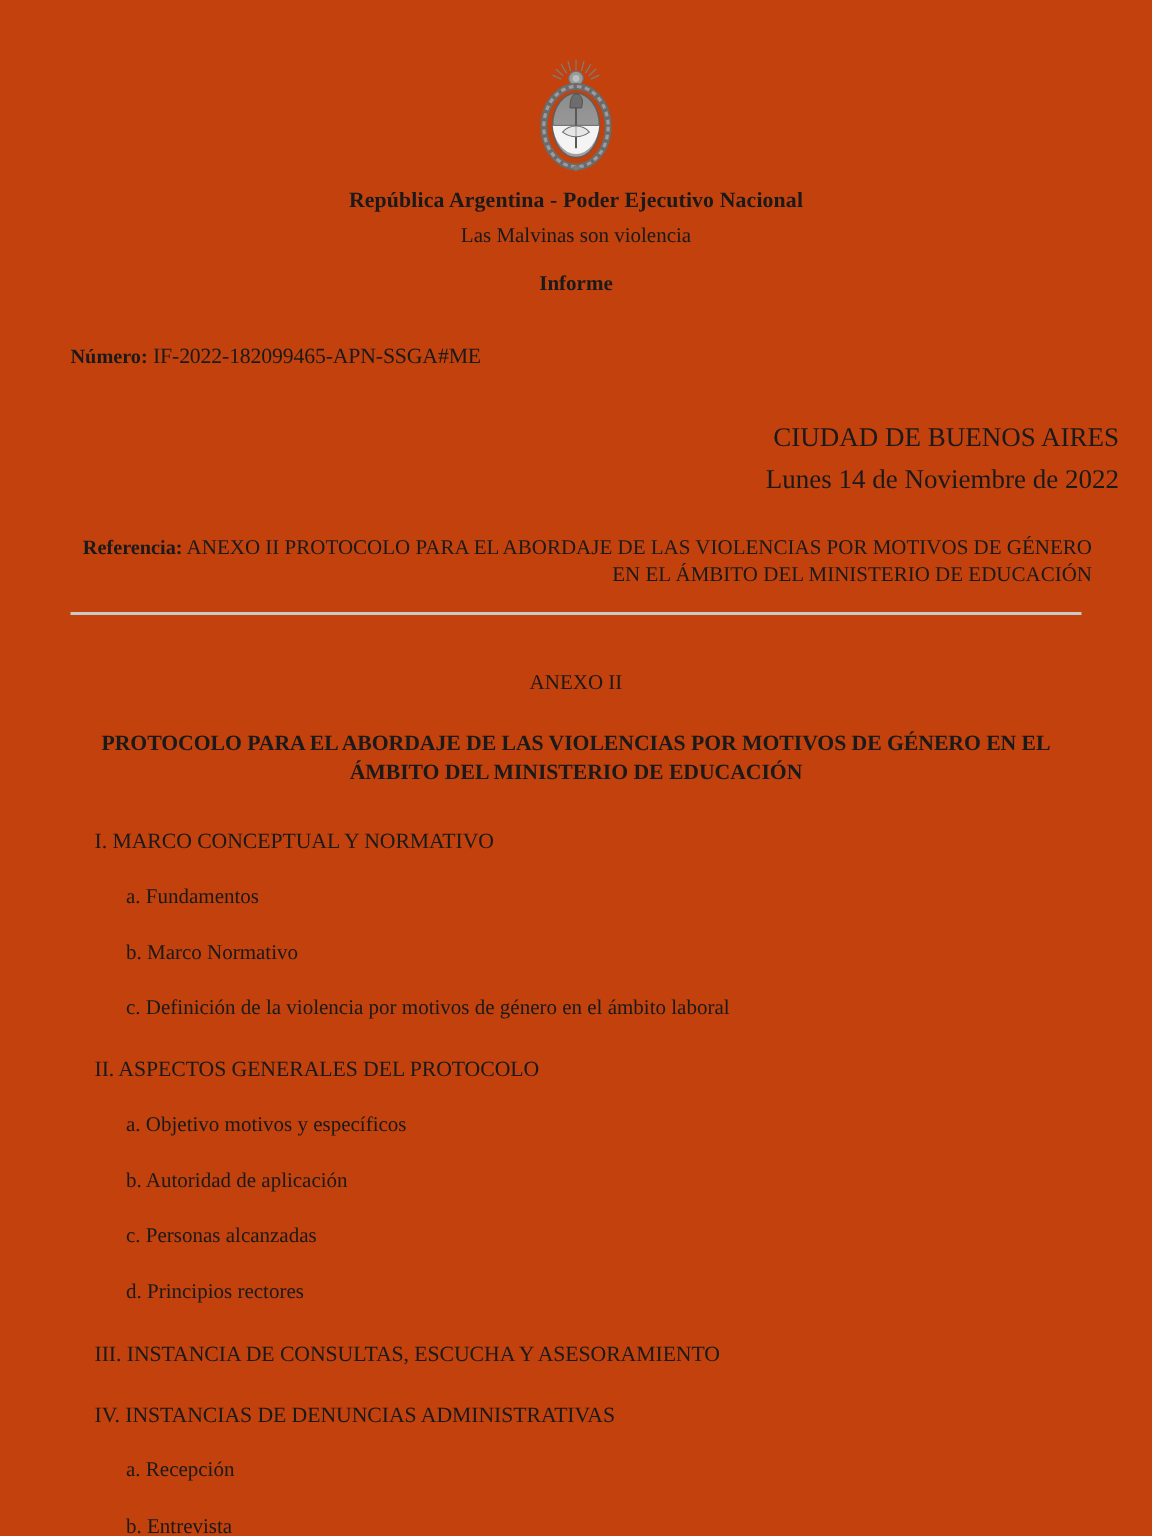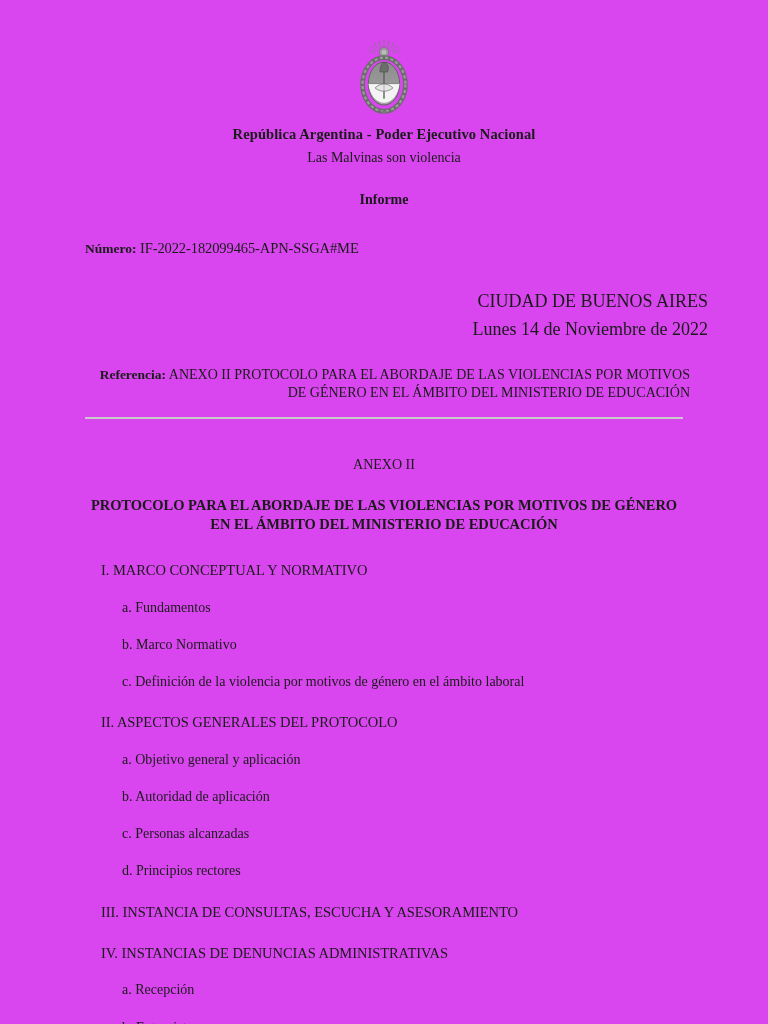--- a/index.html
+++ b/index.html
@@ -13,22 +13,22 @@
     height: 1024px;
     font-family: "Liberation Serif", "DejaVu Serif", serif;
     color: #1a1a1a;
     -webkit-font-smoothing: antialiased;
   }
   .page {
     position: relative;
     width: 768px;
     height: 1024px;
     box-sizing: border-box;
-    padding: 0 58px;
-    background: #d946ef;
+    padding: 0 20px;
+    background: #c2410c;
     overflow: hidden;
   }
 
   
   .crest-wrap {
     padding-top: 38px;
     display: flex;
     justify-content: center;
   }
   .crest {
@@ -49,21 +49,21 @@
   .org-motto {
     text-align: center;
     font-size: 14px;
     margin-top: 6px;
     line-height: 1.25;
   }
   .doc-kind {
     text-align: center;
     font-weight: bold;
     font-size: 14px;
-    margin-top: 25px;
+    margin-top: 15px;
   }
 
   
   .meta-number {
     margin-top: 31px;
     font-size: 14px;
     padding-left: 27px;
     line-height: 1.3;
   }
   .meta-number .label {
@@ -213,21 +213,21 @@
   <div class="body-wrap">
     <div class="annex-label">ANEXO II</div>
     <div class="doc-title">PROTOCOLO PARA EL ABORDAJE DE LAS VIOLENCIAS POR MOTIVOS DE GÉNERO EN EL ÁMBITO DEL MINISTERIO DE EDUCACIÓN</div>
 
     <div class="toc" id="toc-root">
         <div class="toc-section">I. MARCO CONCEPTUAL Y NORMATIVO</div>
         <div class="toc-item">a. Fundamentos</div>
         <div class="toc-item">b. Marco Normativo</div>
         <div class="toc-item">c. Definición de la violencia por motivos de género en el ámbito laboral</div>
         <div class="toc-section">II. ASPECTOS GENERALES DEL PROTOCOLO</div>
-        <div class="toc-item">a. Objetivo general y aplicación</div>
+        <div class="toc-item">a. Objetivo motivos y específicos</div>
         <div class="toc-item">b. Autoridad de aplicación</div>
         <div class="toc-item">c. Personas alcanzadas</div>
         <div class="toc-item">d. Principios rectores</div>
         <div class="toc-section">III. INSTANCIA DE CONSULTAS, ESCUCHA Y ASESORAMIENTO</div>
         <div class="toc-section">IV. INSTANCIAS DE DENUNCIAS ADMINISTRATIVAS</div>
         <div class="toc-item">a. Recepción</div>
         <div class="toc-item">b. Entrevista</div>
       </div>
   </div>
 

